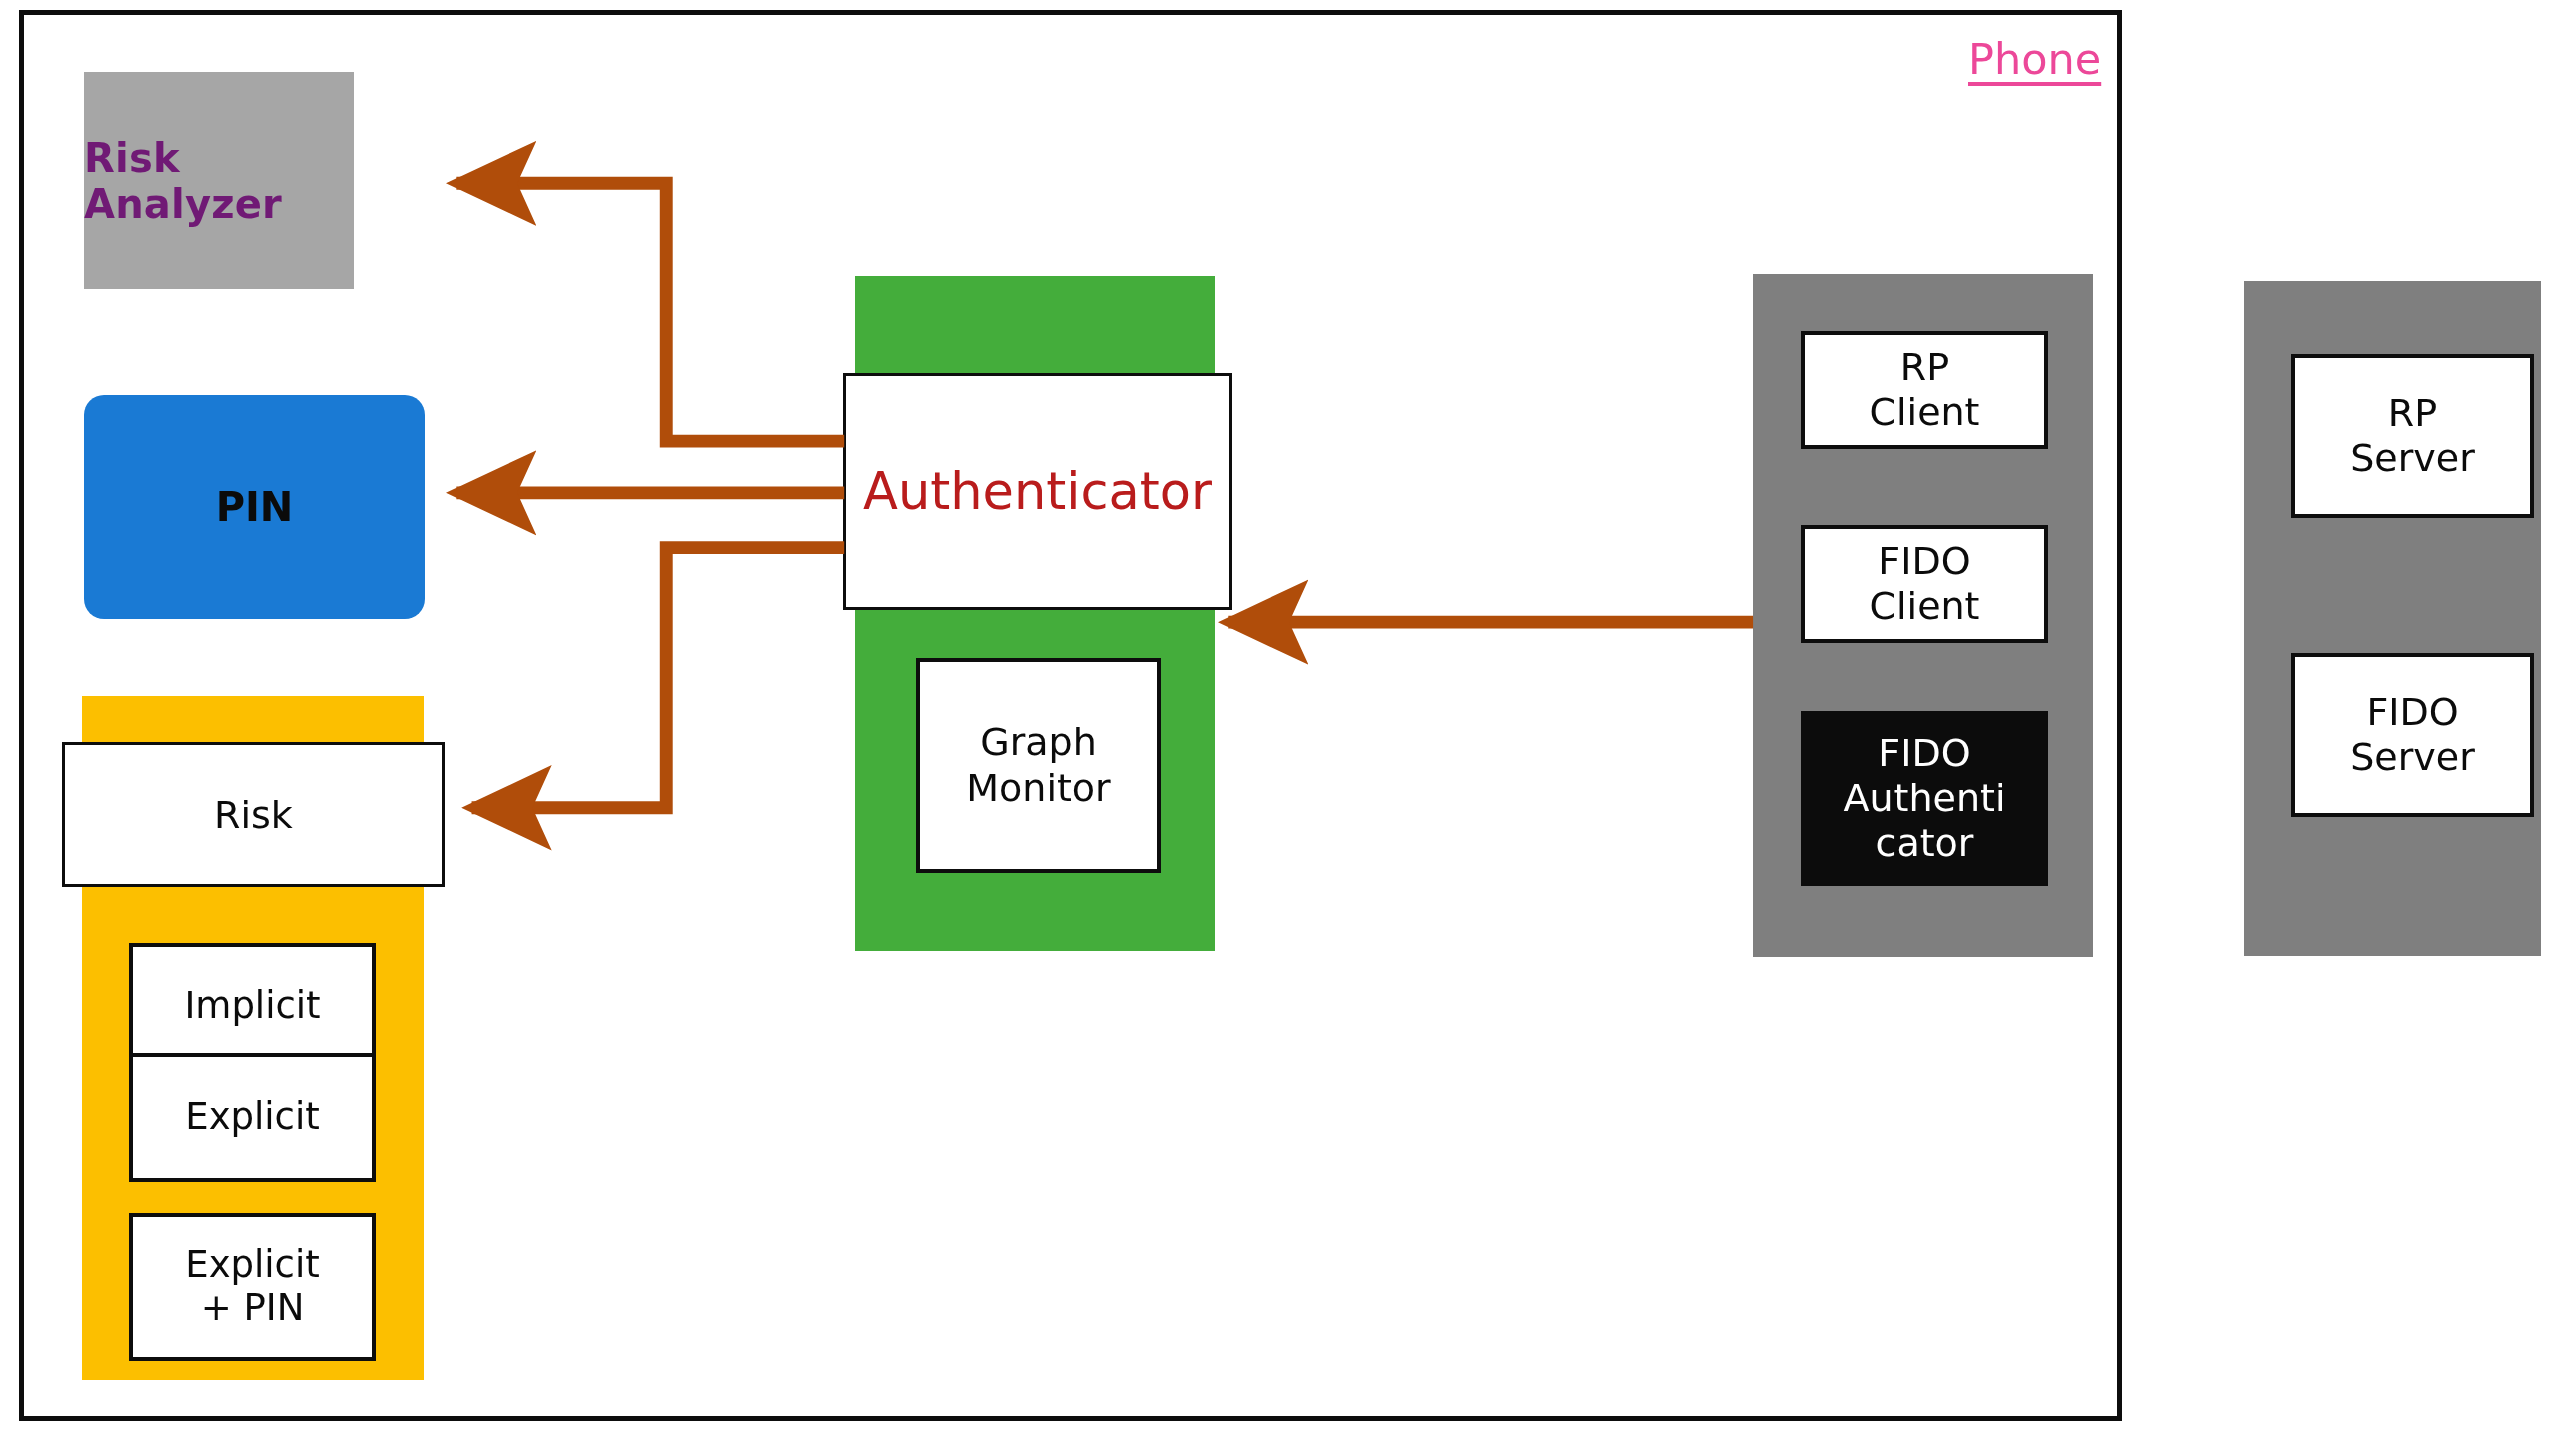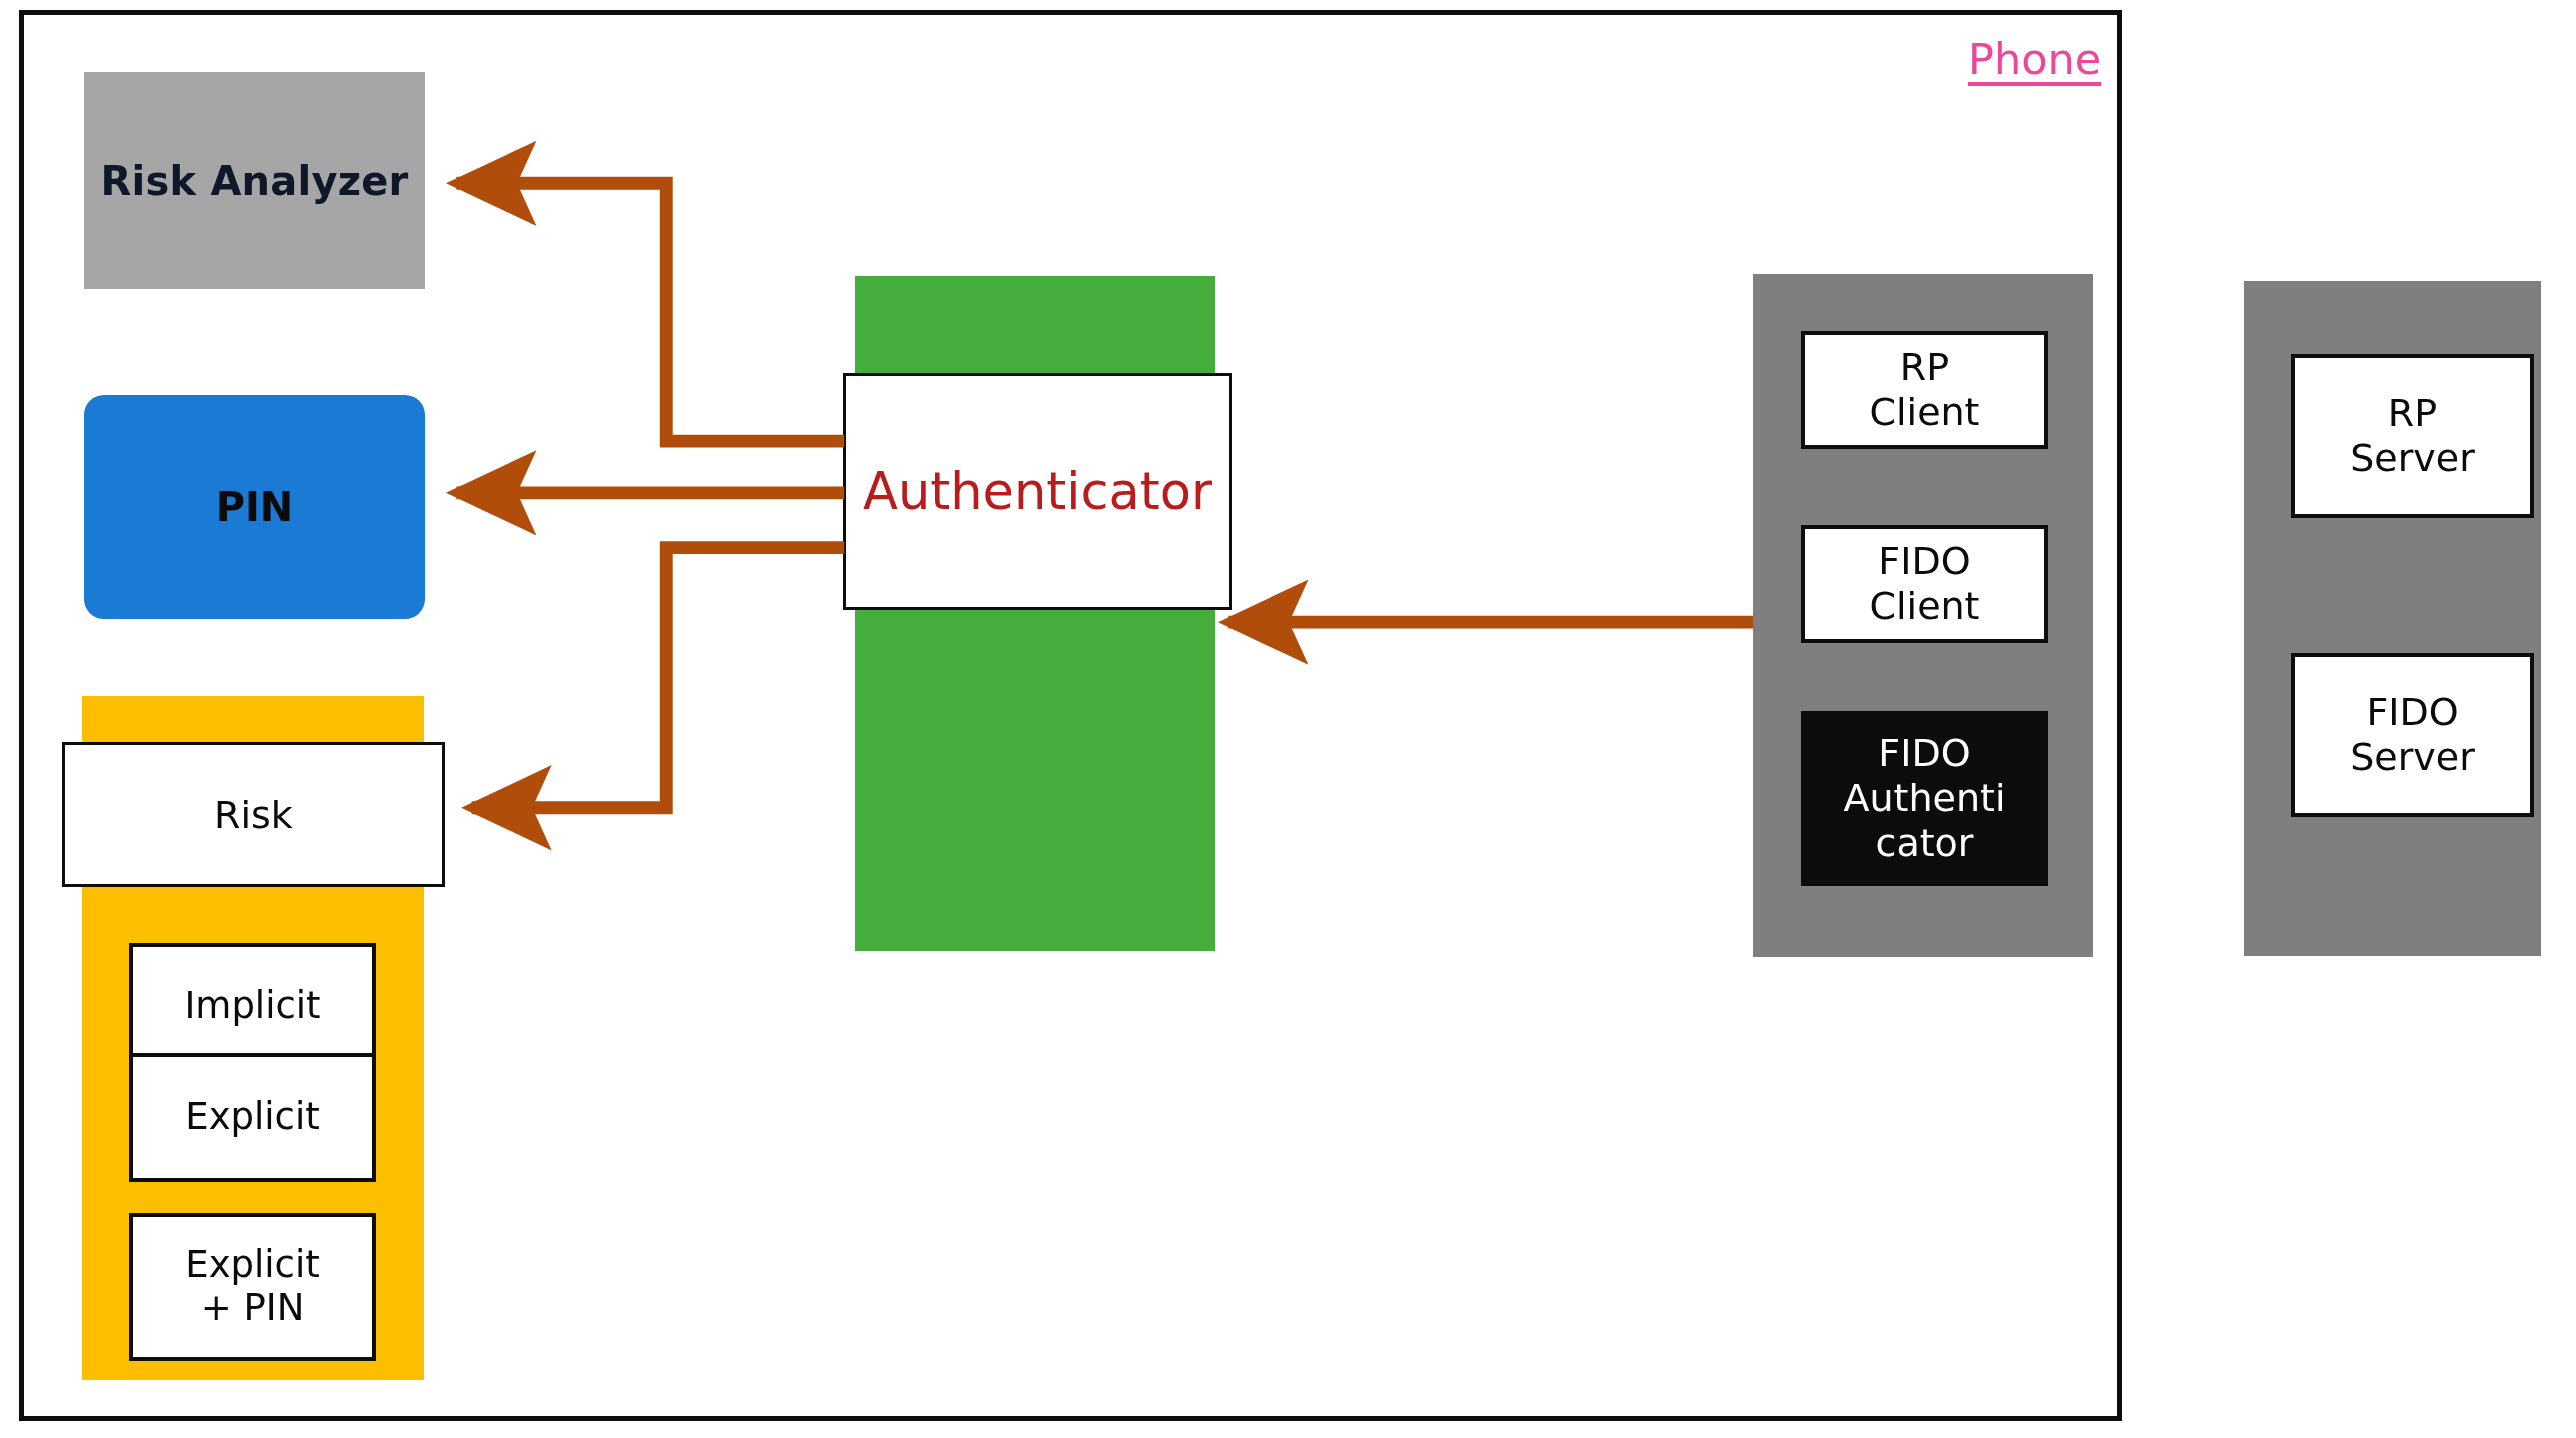--- a/index.html
+++ b/index.html
@@ -12,23 +12,23 @@
   
   #phone-frame{left:19px;top:10px;width:2103px;height:1411px;
       border:5.3px solid #0d0d0d;background:transparent;}
 
   #phone-label{left:1968px;top:32px;width:167px;height:53px;
       font-size:43px;color:#ec4899;text-decoration:underline;
       text-underline-offset:7.6px;text-decoration-thickness:3.8px;
       display:flex;align-items:center;justify-content:flex-start;}
 
   
-  #risk-analyzer{left:84px;top:72px;width:341px;height:217px;background:#a6a6a6;
+  #risk-analyzer{left:84px;top:72px;width:270px;height:217px;background:#a6a6a6;
       display:flex;align-items:center;justify-content:center;
-      font-size:40px;font-weight:700;color:#0f172a;letter-spacing:0.2px;}
+      font-size:40px;font-weight:700;color:#701a75;letter-spacing:0.2px;}
 
   #pin-block{left:84px;top:395px;width:341px;height:224px;background:#1a7ad4;
       display:flex;align-items:center;justify-content:center;
       font-size:40px;font-weight:700;color:#0b0b0b;border-radius:20px;}
 
   #bio-band{left:82px;top:696px;width:342px;height:684px;background:#fcbf00;}
 
   #face-box{left:62px;top:742px;width:383px;height:145px;background:#ffffff;
       border:3.8px solid #0d0d0d;
       display:flex;align-items:center;justify-content:center;
@@ -91,20 +91,21 @@
   <div class="abs" id="face-box">Risk</div>
 
   <div class="abs bio-sub" id="bio-implicit">Implicit</div>
   <div class="abs bio-sub" id="bio-explicit">Explicit</div>
   <div class="abs bio-sub" id="bio-explicit-pin">Explicit<br>+ PIN</div>
 
   <div class="abs" id="green-band"></div>
 
   <div class="abs" id="authenticator-box">Authenticator</div>
 
+  <div class="abs" id="graph-monitor-box">Graph<br>Monitor</div>
 
   <div class="abs" id="client-panel"></div>
   <div class="abs client-item" id="rp-client">RP<br>Client</div>
   <div class="abs client-item" id="fido-client">FIDO<br>Client</div>
   <div class="abs client-item" id="fido-authenticator">FIDO<br>Authenti<br>cator</div>
 
   <div class="abs" id="server-panel"></div>
   <div class="abs server-item" id="rp-server">RP<br>Server</div>
   <div class="abs server-item" id="fido-server">FIDO<br>Server</div>
 

